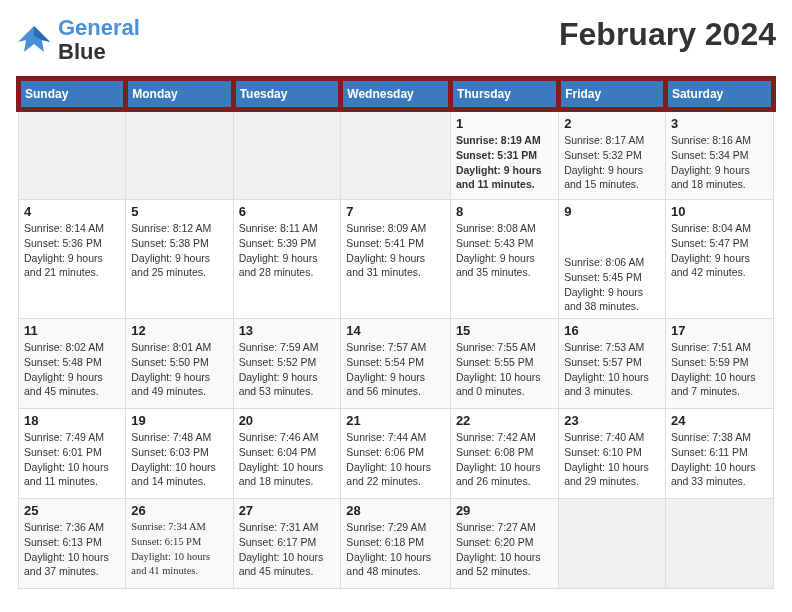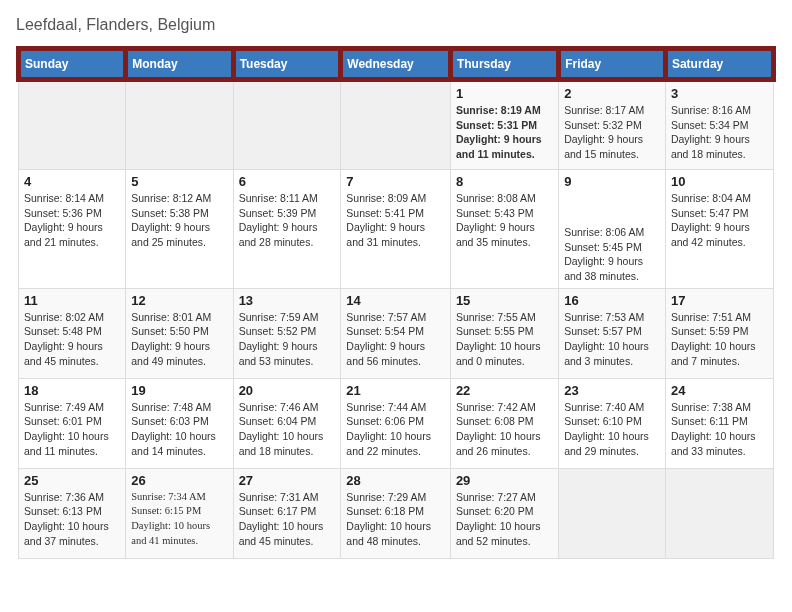--- a/index.html
+++ b/index.html
@@ -82,22 +82,33 @@
       font-size: 10.5px;
       color: #333;
       line-height: 1.4;
     }
     .empty-cell { background: #f0f0f0 !important; }
   </style>
 </head>
 <body>
 
 <div class="header-area">
+  <div class="logo">
+    <svg class="logo-bird" viewBox="0 0 36 36" xmlns="http://www.w3.org/2000/svg">
+      <polygon points="18,4 34,20 26,18 28,30 18,22 8,30 10,18 2,20" fill="#4a90d9"></polygon>
+      <polygon points="18,4 34,20 26,18 18,14" fill="#2a6aaf"></polygon>
+    </svg>
+    <div>
+      <div class="logo-text">
+        <span>General</span><br><span style="color:#333">Blue</span>
+      </div>
+    </div>
+  </div>
   <div class="title-area">
-    <div class="subtitle">Leefdaal, Flanders, Belgium</div>
+    <div class="main-title">February 2024</div>
   </div>
 </div>
 
 <table class="calendar">
   <thead>
     <tr id="calendar-header">
         <th>Sunday</th>
         <th>Monday</th>
         <th>Tuesday</th>
         <th>Wednesday</th>

